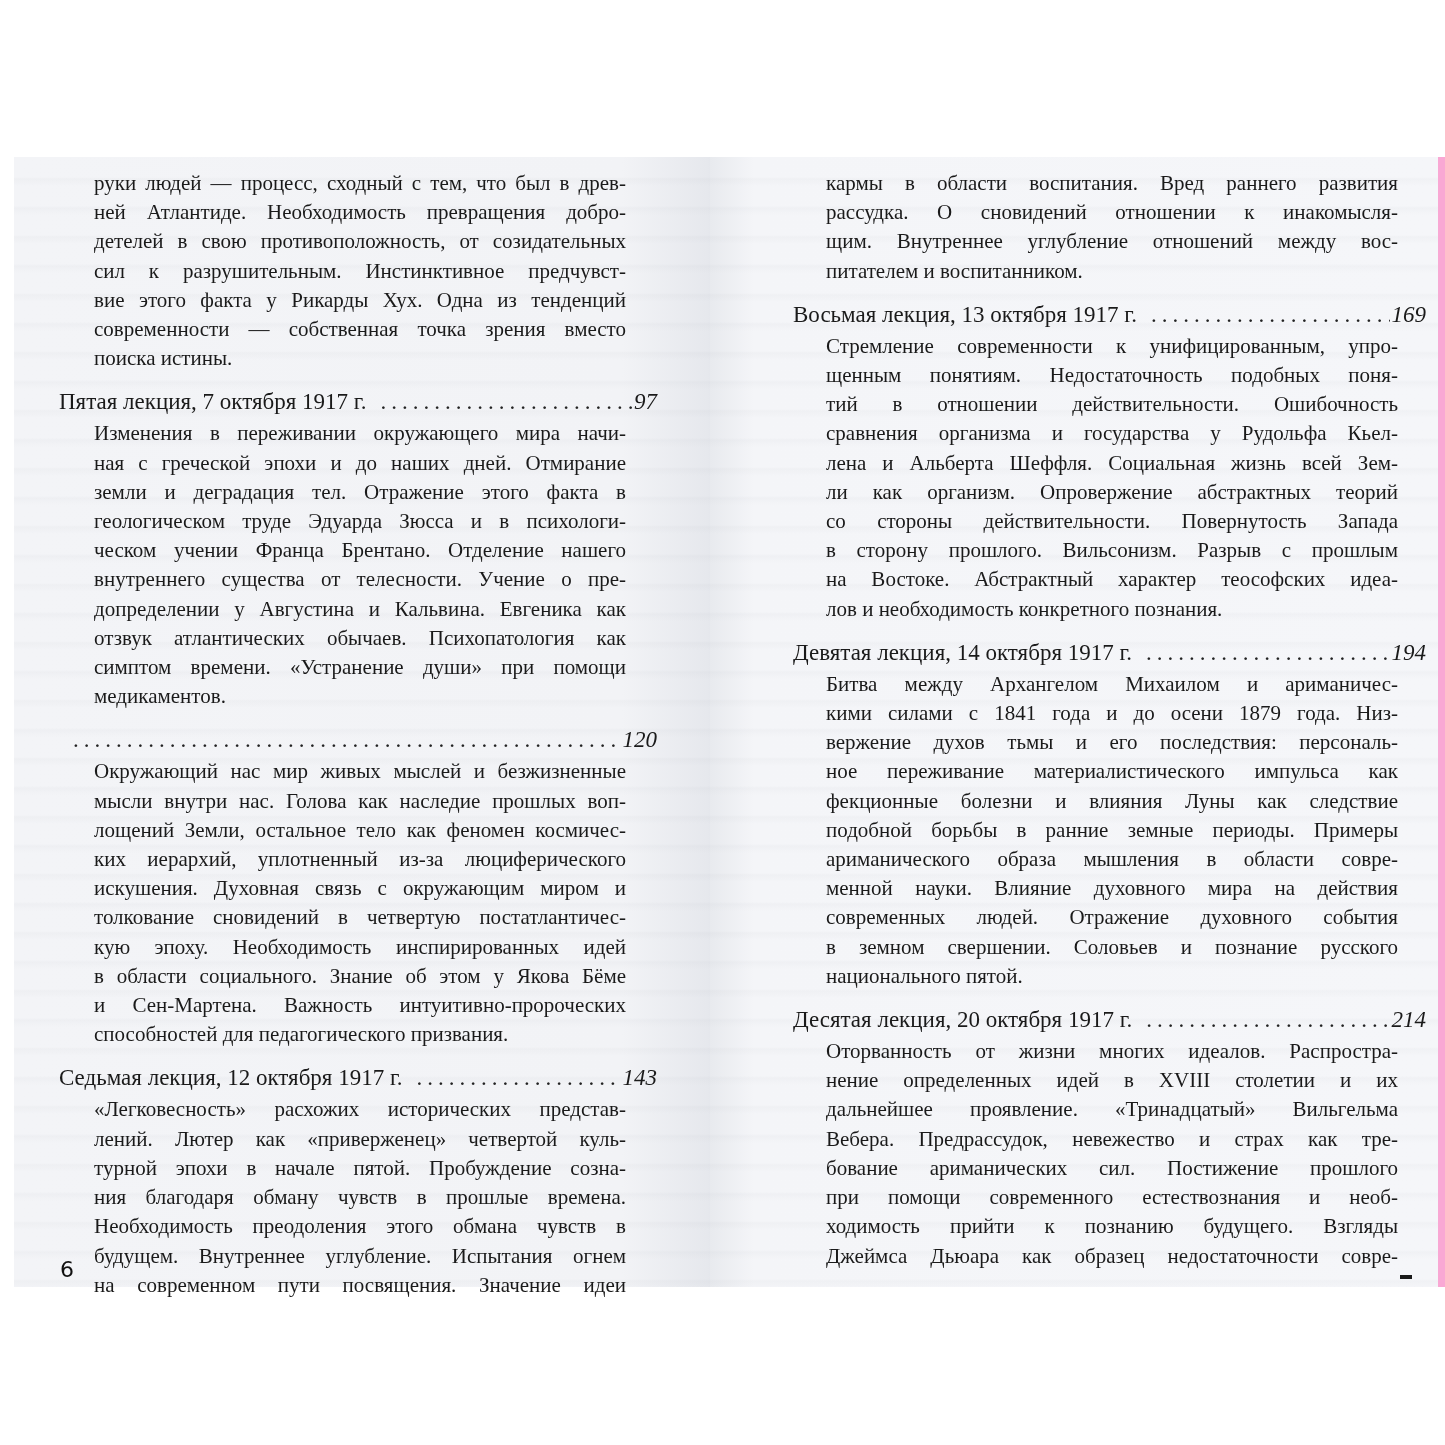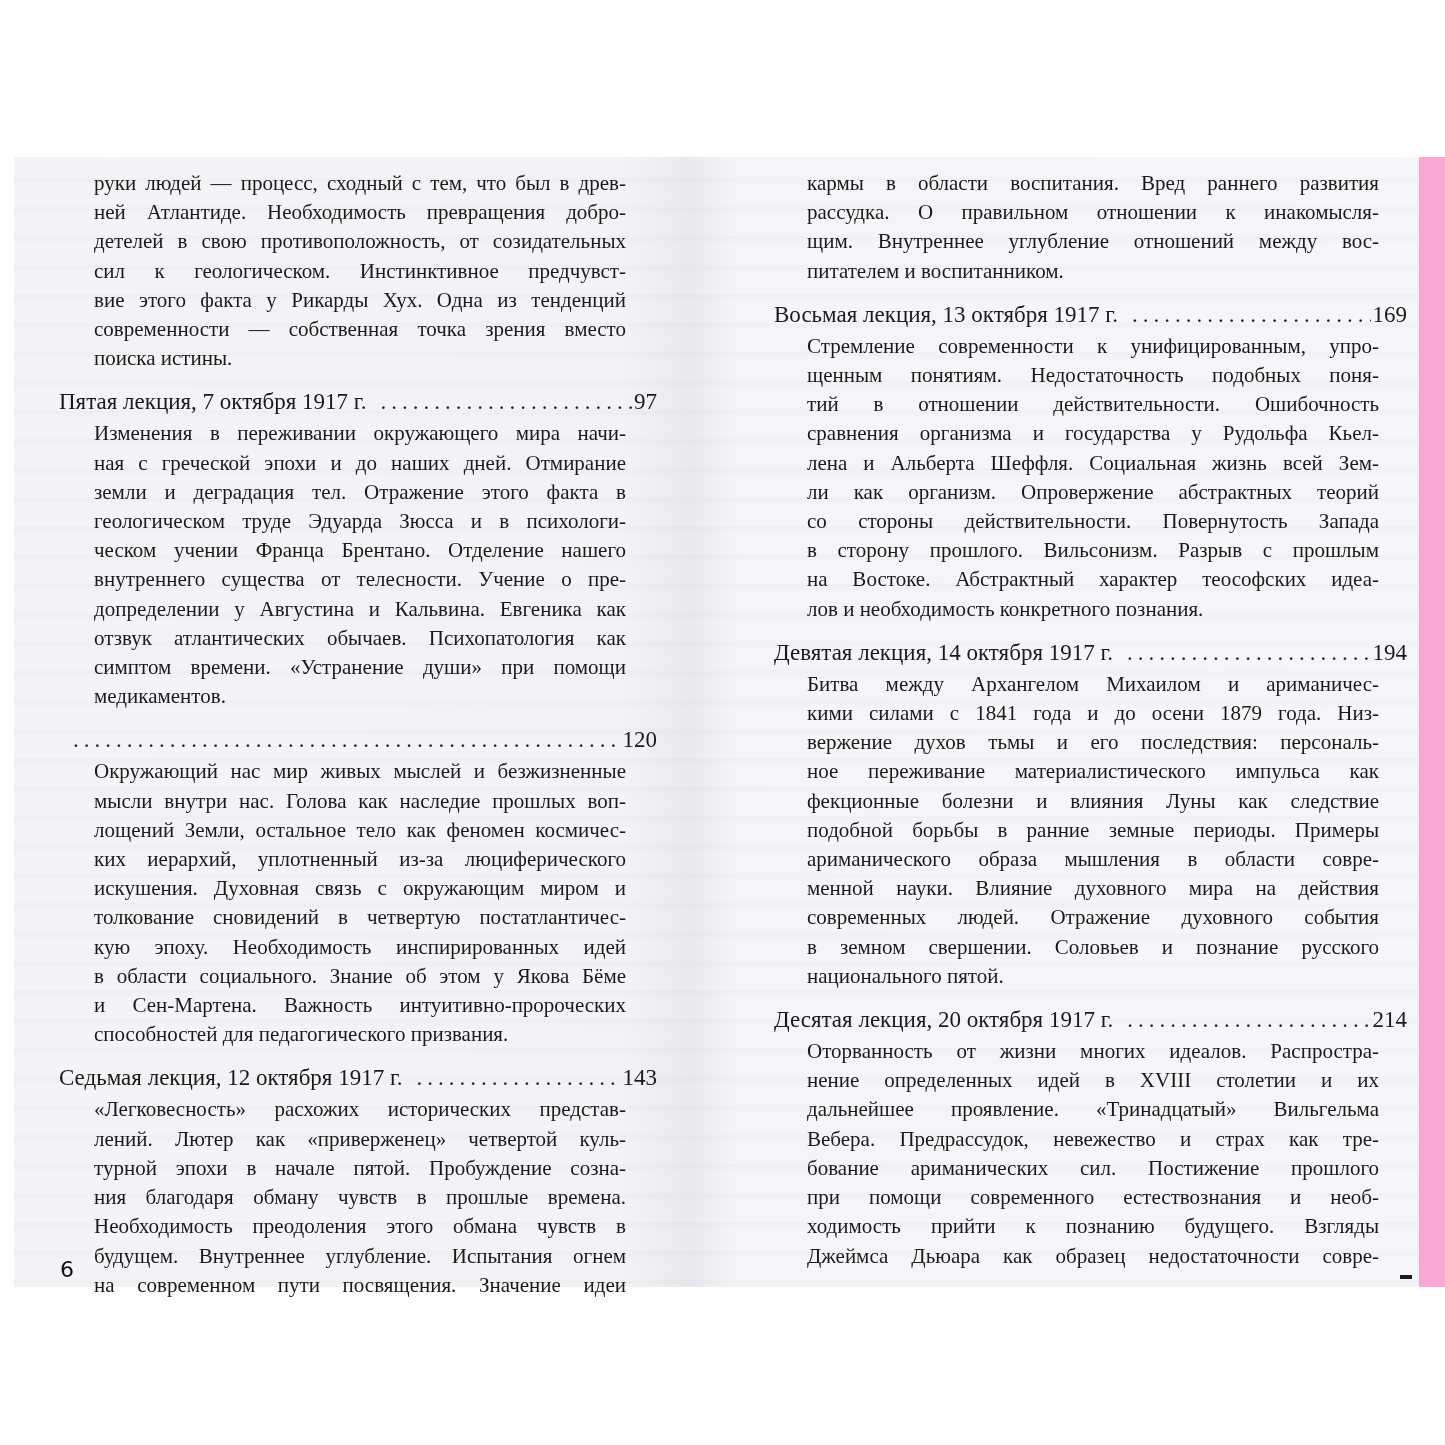--- a/index.html
+++ b/index.html
@@ -28,21 +28,21 @@
       position: absolute;
       top: 0;
       height: 1130px;
     }
     .page-left {
       left: 0;
       width: 715px;
       background: linear-gradient(to right, #f3f4f7 0%, #f2f3f6 85%, #e6e8ed 97%, #dcdfe5 100%);
     }
     .page-right {
-      left: 677px;
+      left: 696px;
       width: 728px;
       background: linear-gradient(to right, #e8eaee 0%, #f4f5f8 6%, #f5f6f9 100%);
     }
     .gutter {
       position: absolute;
       left: 714px;
       top: 0;
       width: 2px;
       height: 1130px;
       background: #7d828a;
@@ -78,20 +78,21 @@
       overflow: hidden;
       margin: 0 2px 0 14px;
       letter-spacing: 5px;
       color: #222;
     }
     .heading .leader::before {
       content: "..................................................................................................";
     }
     .heading .pagenum {
       flex: 0 0 auto;
+      font-style: italic;
     }
     .desc {
       font-size: 21px;
       line-height: 29.2px;
       margin: 0;
       text-align: justify;
       text-align-last: left;
       hyphens: manual;
     }
     .page-left .desc {
@@ -146,21 +147,21 @@
 
   <div class="page page-left">
     <div class="showthrough"></div>
     <div class="content">
 
       <div class="entry">
         <div class="desc">
           <span class="line">руки людей — процесс, сходный с тем, что был в древ-</span>
           <span class="line">ней Атлантиде. Необходимость превращения добро-</span>
           <span class="line">детелей в свою противоположность, от созидательных</span>
-          <span class="line">сил к геологическом. Инстинктивное предчувст-</span>
+          <span class="line">сил к разрушительным. Инстинктивное предчувст-</span>
           <span class="line">вие этого факта у Рикарды Хух. Одна из тенденций</span>
           <span class="line">современности — собственная точка зрения вместо</span>
           <span class="line last">поиска истины.</span>
         </div>
       </div>
 
       <div class="entry">
         <div class="heading">
           <span class="title">Пятая лекция, 7 октября 1917 г.</span>
           <span class="leader"></span>
@@ -222,21 +223,21 @@
 
   <div class="gutter"></div>
 
   <div class="page page-right">
     <div class="showthrough"></div>
     <div class="content">
 
       <div class="entry">
         <div class="desc">
           <span class="line">кармы в области воспитания. Вред раннего развития</span>
-          <span class="line">рассудка. О правильном отношении к инакомысля-</span>
+          <span class="line">рассудка. О сновидений отношении к инакомысля-</span>
           <span class="line">щим. Внутреннее углубление отношений между вос-</span>
           <span class="line last">питателем и воспитанником.</span>
         </div>
       </div>
 
       <div class="entry">
         <div class="heading">
           <span class="title">Восьмая лекция, 13 октября 1917 г.</span>
           <span class="leader"></span>
           <span class="pagenum">169</span>

